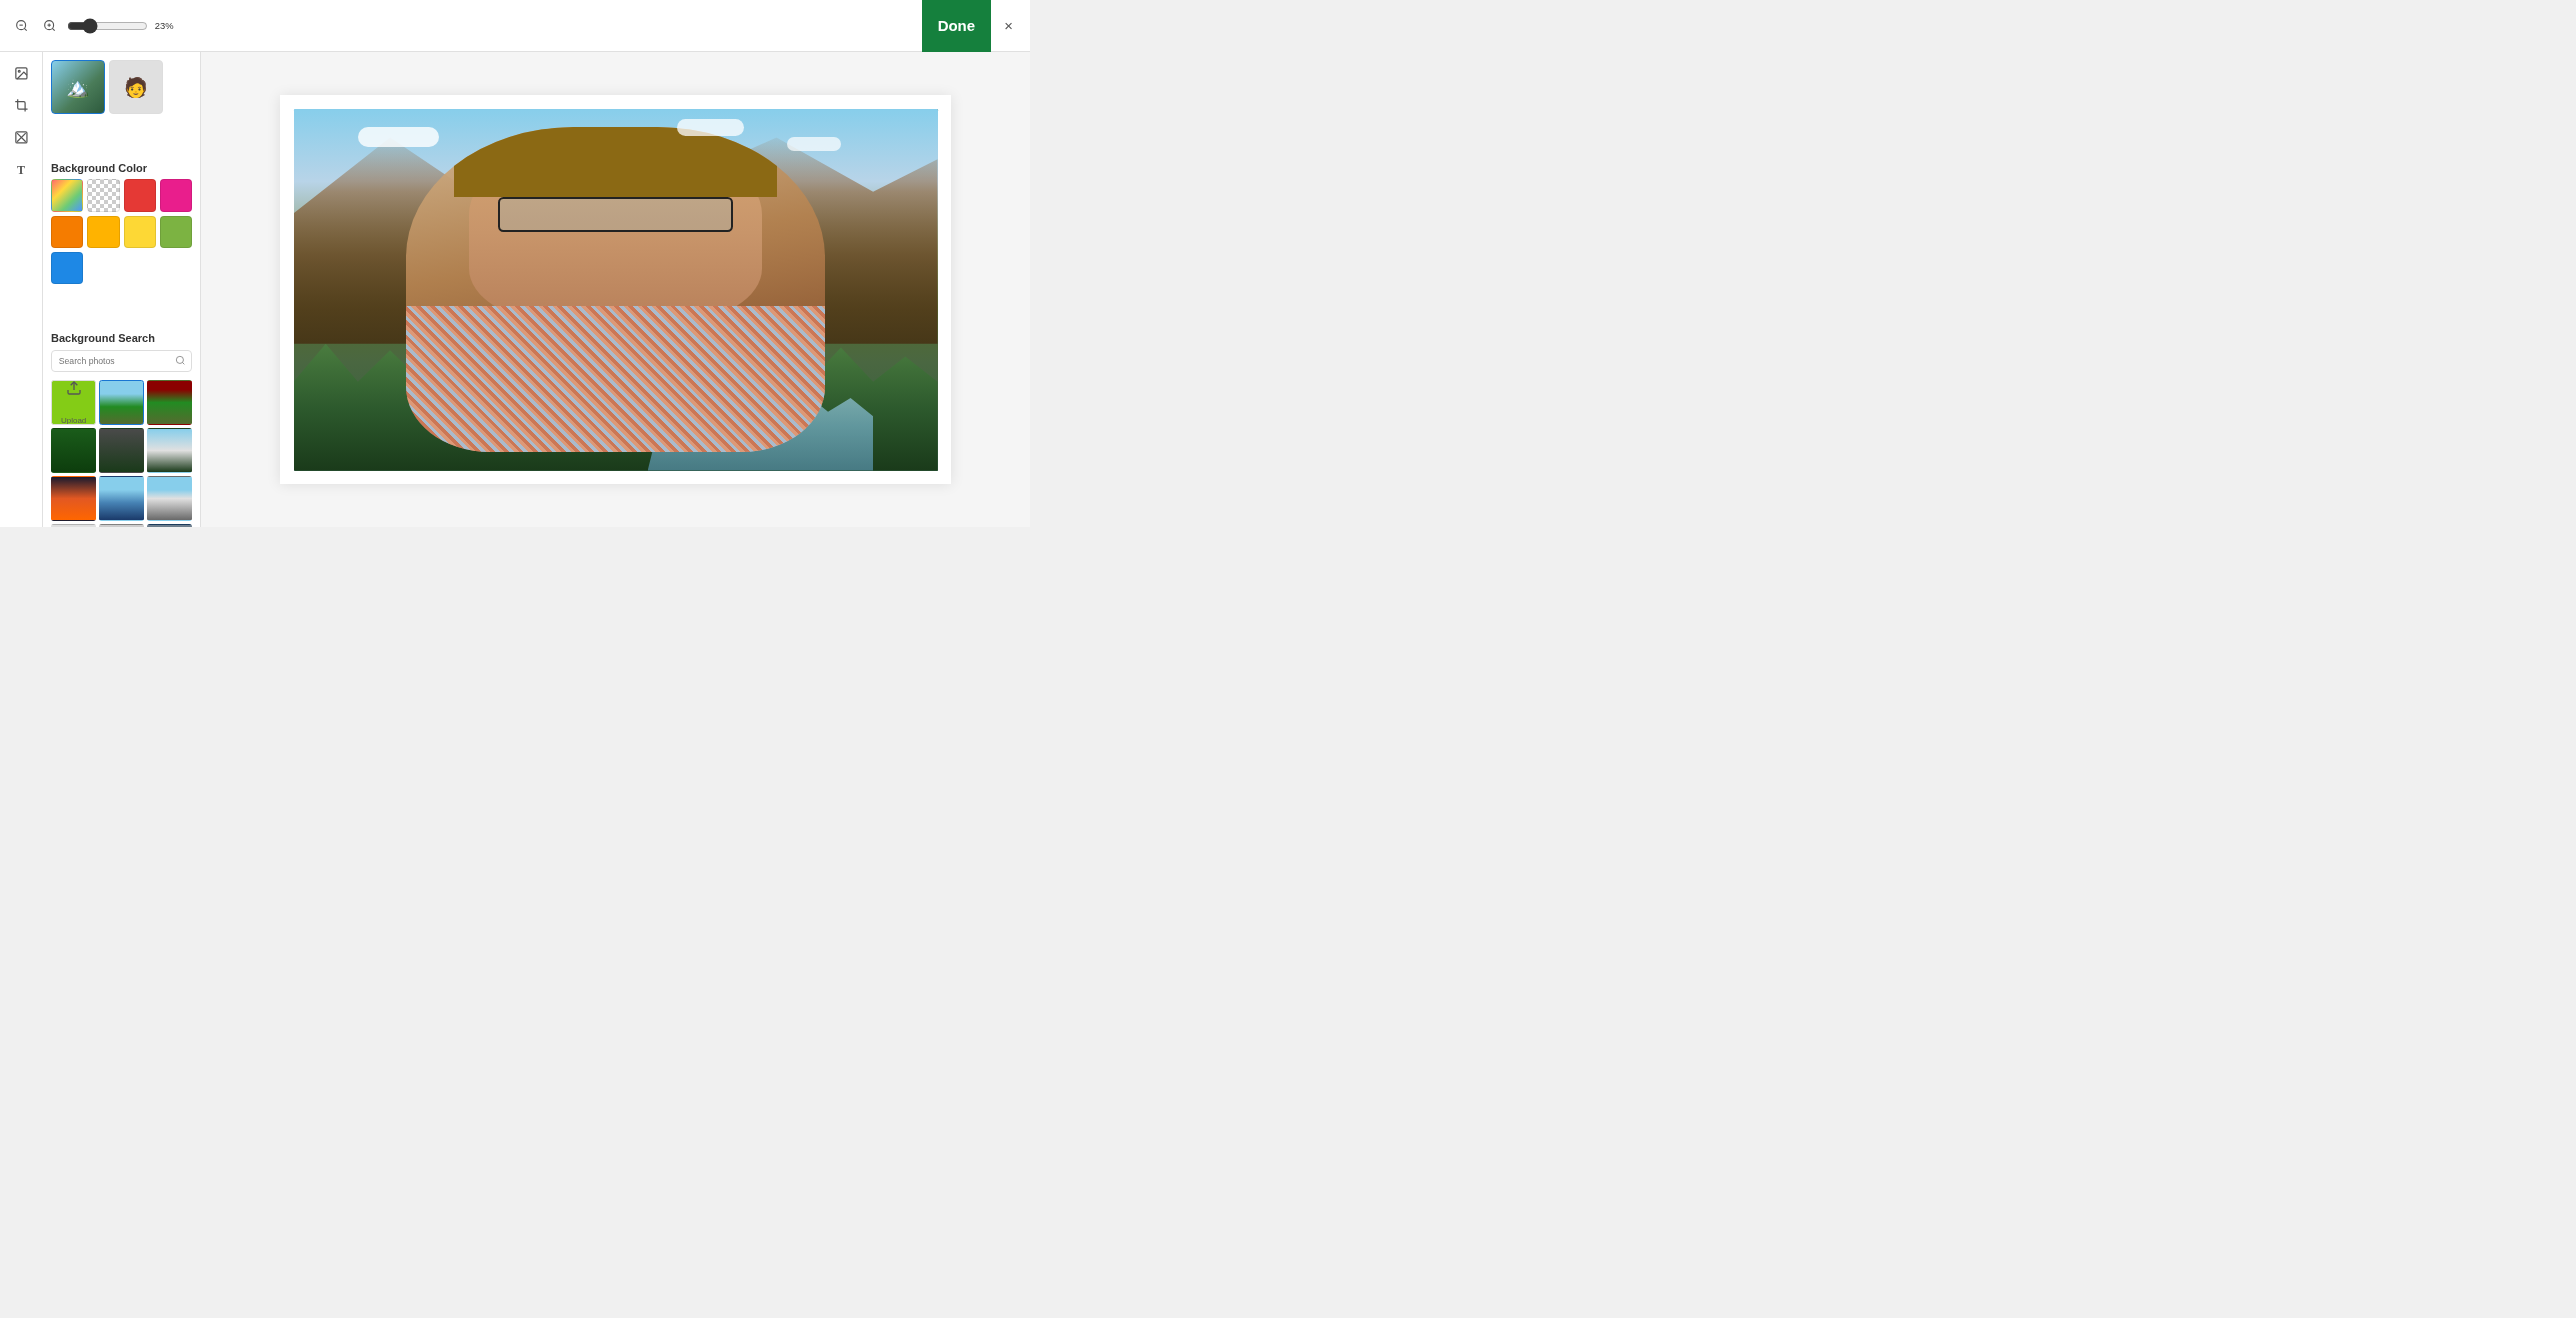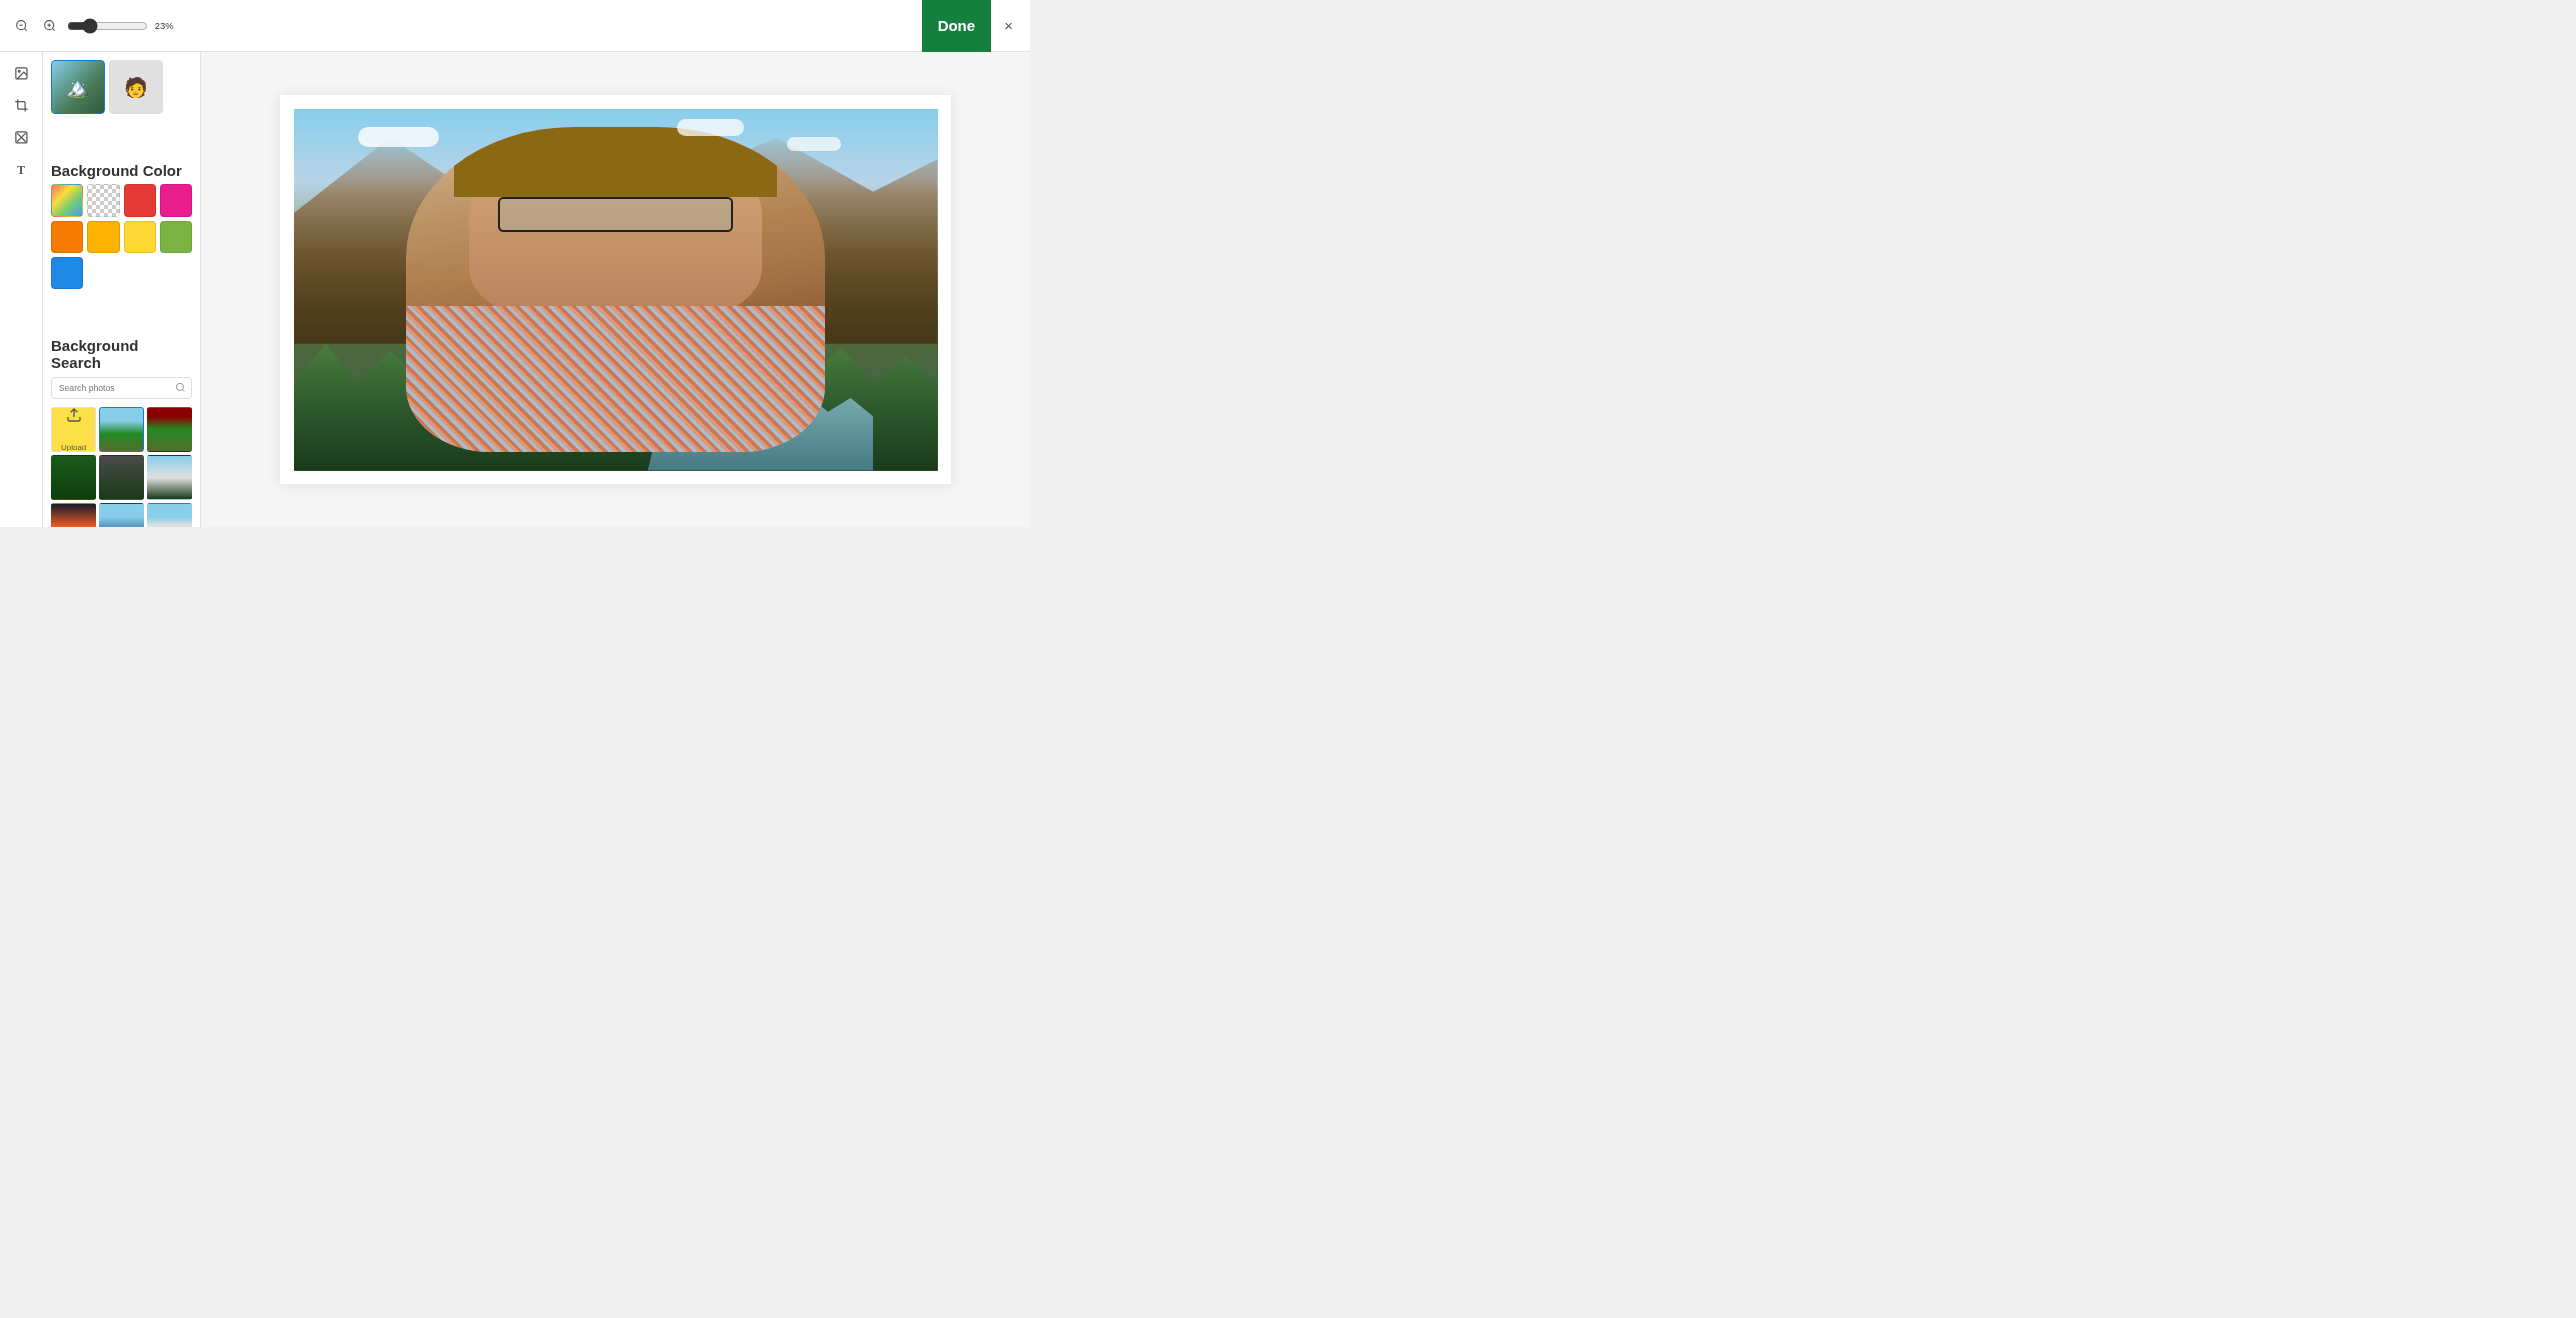--- a/index.html
+++ b/index.html
@@ -124,21 +124,21 @@
       background: #ccc;
       flex-shrink: 0;
     }
 
     .preview-thumb.active {
       border-color: #1976d2;
     }
 
     
     .section-label {
-      font-size: 15px;
+      font-size: 11px;
       font-weight: 600;
       color: #333;
       margin-bottom: 5.4px;
       margin-top: 48px;
     }
 
     .color-grid {
       display: grid;
       grid-template-columns: repeat(4, 1fr);
       gap: 4px;
@@ -205,21 +205,21 @@
       cursor: pointer;
       border: 1.3px solid transparent;
       position: relative;
     }
 
     .photo-cell.selected {
       border-color: #1976d2;
     }
 
     .photo-cell.upload-cell {
-      background: #fde047;
+      background: #84cc16;
       border: 0.7px solid #ddd;
       display: flex;
       flex-direction: column;
       align-items: center;
       justify-content: center;
       gap: 17px;
     }
 
     .upload-icon-area {
       font-size: 14.8px;

